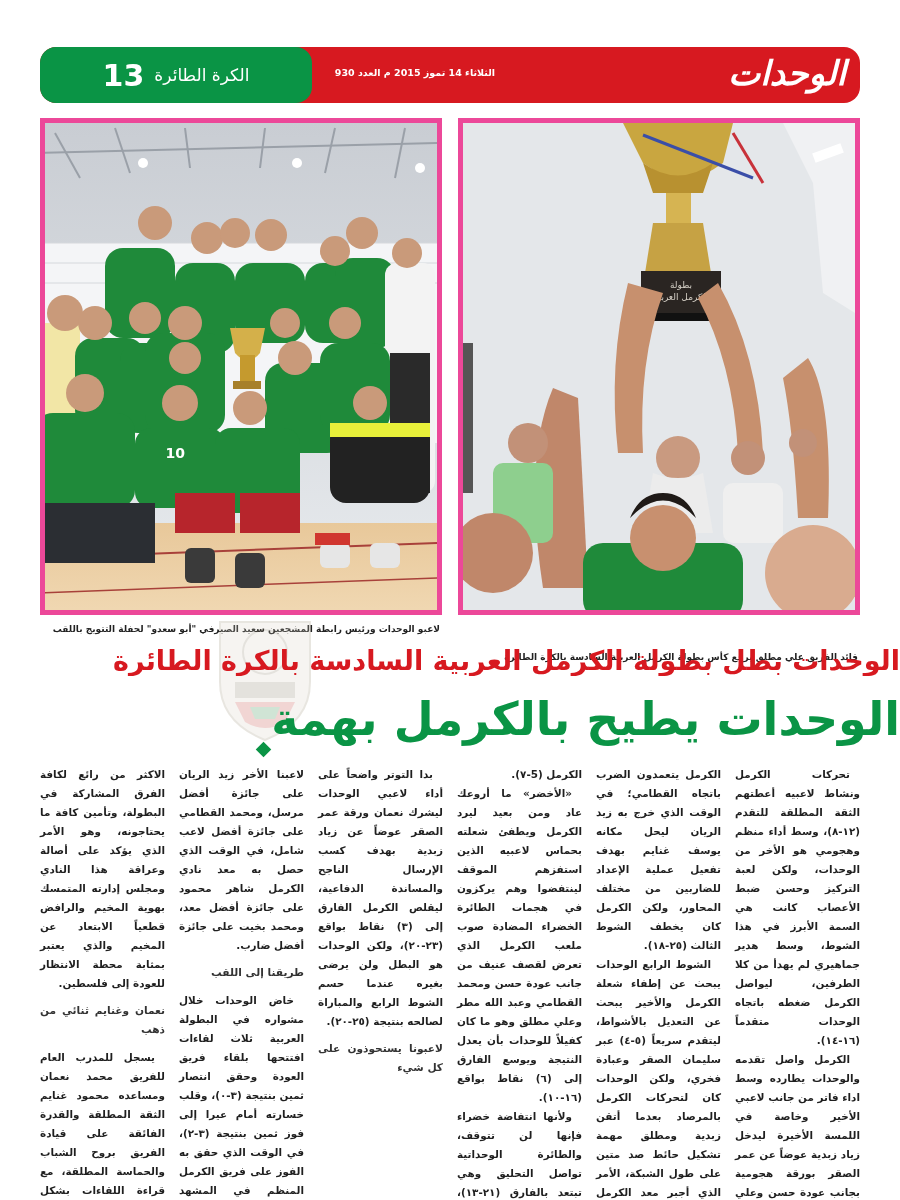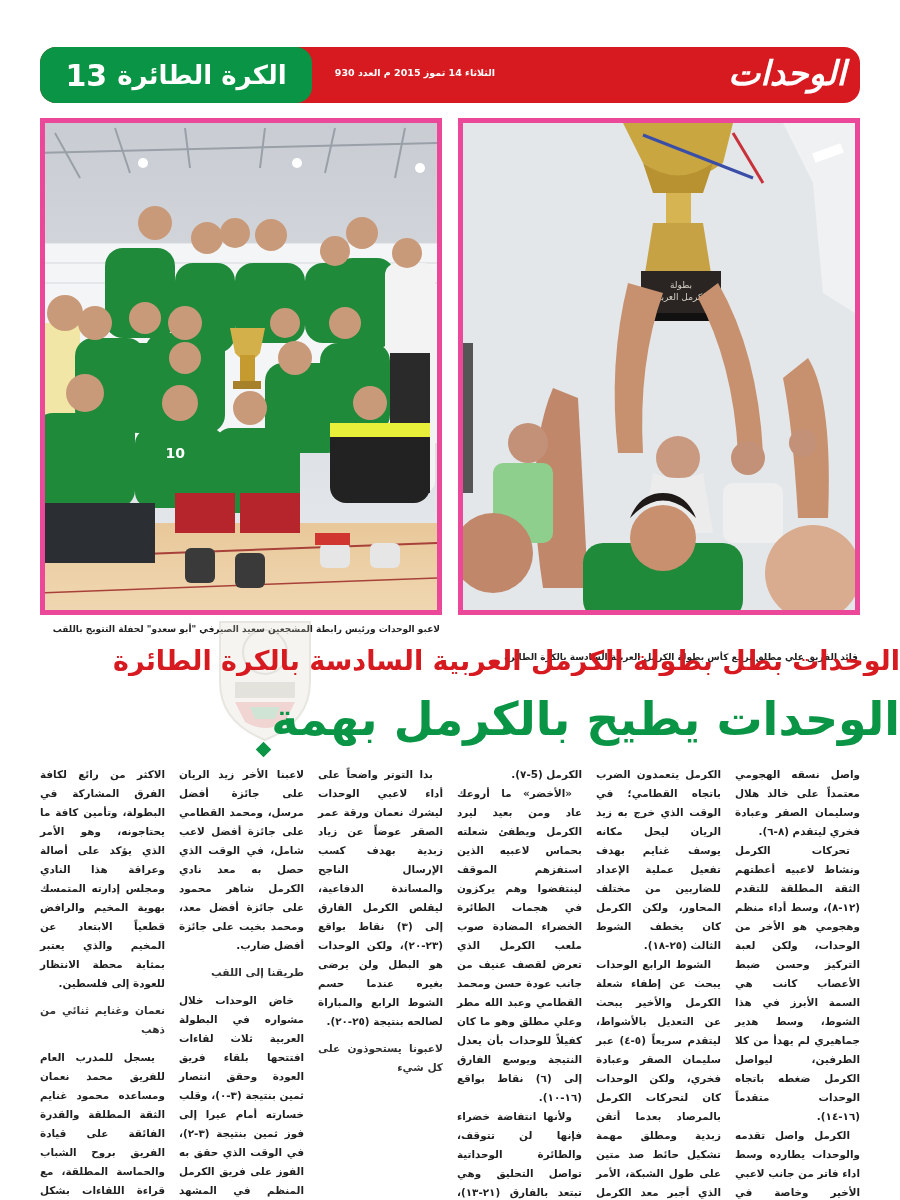--- a/index.html
+++ b/index.html
@@ -11,21 +11,21 @@
   .header-red {
     position: absolute; top: 0; left: 0; width: 820px; height: 56px;
     background: #d71920; border-radius: 16px 16px 16px 16px;
   }
   .header-green {
     position: absolute; top: 0; left: 0; width: 272px; height: 56px;
     background: #0a9445; border-radius: 16px;
     display: flex; align-items: center; justify-content: center; gap: 10px;
     direction: rtl;
   }
-  .section-title { color: #fff; font-weight: bold; font-size: 26px; font-family: "DejaVu Sans", sans-serif; }
+  .section-title { color: #fff; font-weight: normal; font-size: 17px; font-family: "DejaVu Sans", sans-serif; }
   .page-number { color: #fff; font-weight: bold; font-size: 30px; font-family: "DejaVu Sans", sans-serif; text-align: right; }
   .dateline {
     position: absolute; top: 20px; left: 285px; width: 170px;
     color: #fff; font-size: 9.5px; font-weight: bold; text-align: right; white-space: nowrap;
   }
   .masthead {
     position: absolute; top: 6px; right: 14px;
     color: #fff; font-size: 34px; font-weight: bold; font-style: italic;
     font-family: "DejaVu Sans", sans-serif;
   }
@@ -246,21 +246,20 @@
   </svg>
 </div>
 
 <div class="kicker">الوحدات بطل بطولة الكرمل العربية السادسة بالكرة الطائرة</div>
 <div class="main-headline">الوحدات يطيح بالكرمل بهمة قوية وتخطف اللقب</div>
 <div class="diamond"></div>
 
 <div class="columns">
 
   <div class="col">
-    <p class="noindent">واصل نسقه الهجومي معتمداً على خالد هلال وسليمان الصقر وعبادة فخري ليتقدم (٨-٦).</p>
     <p>تحركات الكرمل ونشاط لاعبيه أعطتهم الثقة المطلقة للتقدم (١٢-٨)، وسط أداء منظم وهجومي هو الأخر من الوحدات، ولكن لعبة التركيز وحسن ضبط الأعصاب كانت هي السمة الأبرز في هذا الشوط، وسط هدير جماهيري لم يهدأ من كلا الطرفين، ليواصل الكرمل ضغطه باتجاه الوحدات متقدماً (١٦-١٤).</p>
     <p>الكرمل واصل تقدمه والوحدات يطارده وسط اداء فاتر من جانب لاعبي الأخير وخاصة في اللمسة الأخيرة ليدخل زياد زبدية عوضاً عن عمر الصقر بورقة هجومية بجانب عودة حسن وعلي مطلق وعبد الله مطر، ولكن سوء عملية الاستقبال من جانب محمد القطامي كلفت الوحدات كثيراً حيث بدا جلياً أن لاعبو</p>
   </div>
 
   <div class="col">
     <p class="noindent">الكرمل يتعمدون الضرب باتجاه القطامي؛ في الوقت الذي خرج به زيد الريان ليحل مكانه يوسف غنايم بهدف تفعيل عملية الإعداد للضاربين من مختلف المحاور، ولكن الكرمل كان يخطف الشوط الثالث (٢٥-١٨).</p>
     <p>الشوط الرابع الوحدات يبحث عن إطفاء شعلة الكرمل والأخير يبحث عن التعديل بالأشواط، ليتقدم سريعاً (٥-٤) عبر سليمان الصقر وعبادة فخري، ولكن الوحدات كان لتحركات الكرمل بالمرصاد بعدما أتقن زبدية ومطلق مهمة تشكيل حائط صد متين على طول الشبكة، الأمر الذي أجبر معد الكرمل فارس الكردي على البحث عن حلول أنجع بالكرات إلى خالد هلال ومحمد بخيت، ليسير الشوط متكافئاً بنتيجة (٦-٦) وليتوقف اللقاء بعد مشادات بين جماهير الكرمل ولاعبي الوحدات وجهازه الفني، إلى أن تدخل العقلاء واحتووا الموقف، ليتقدم</p>
   </div>
 
   <div class="col">

